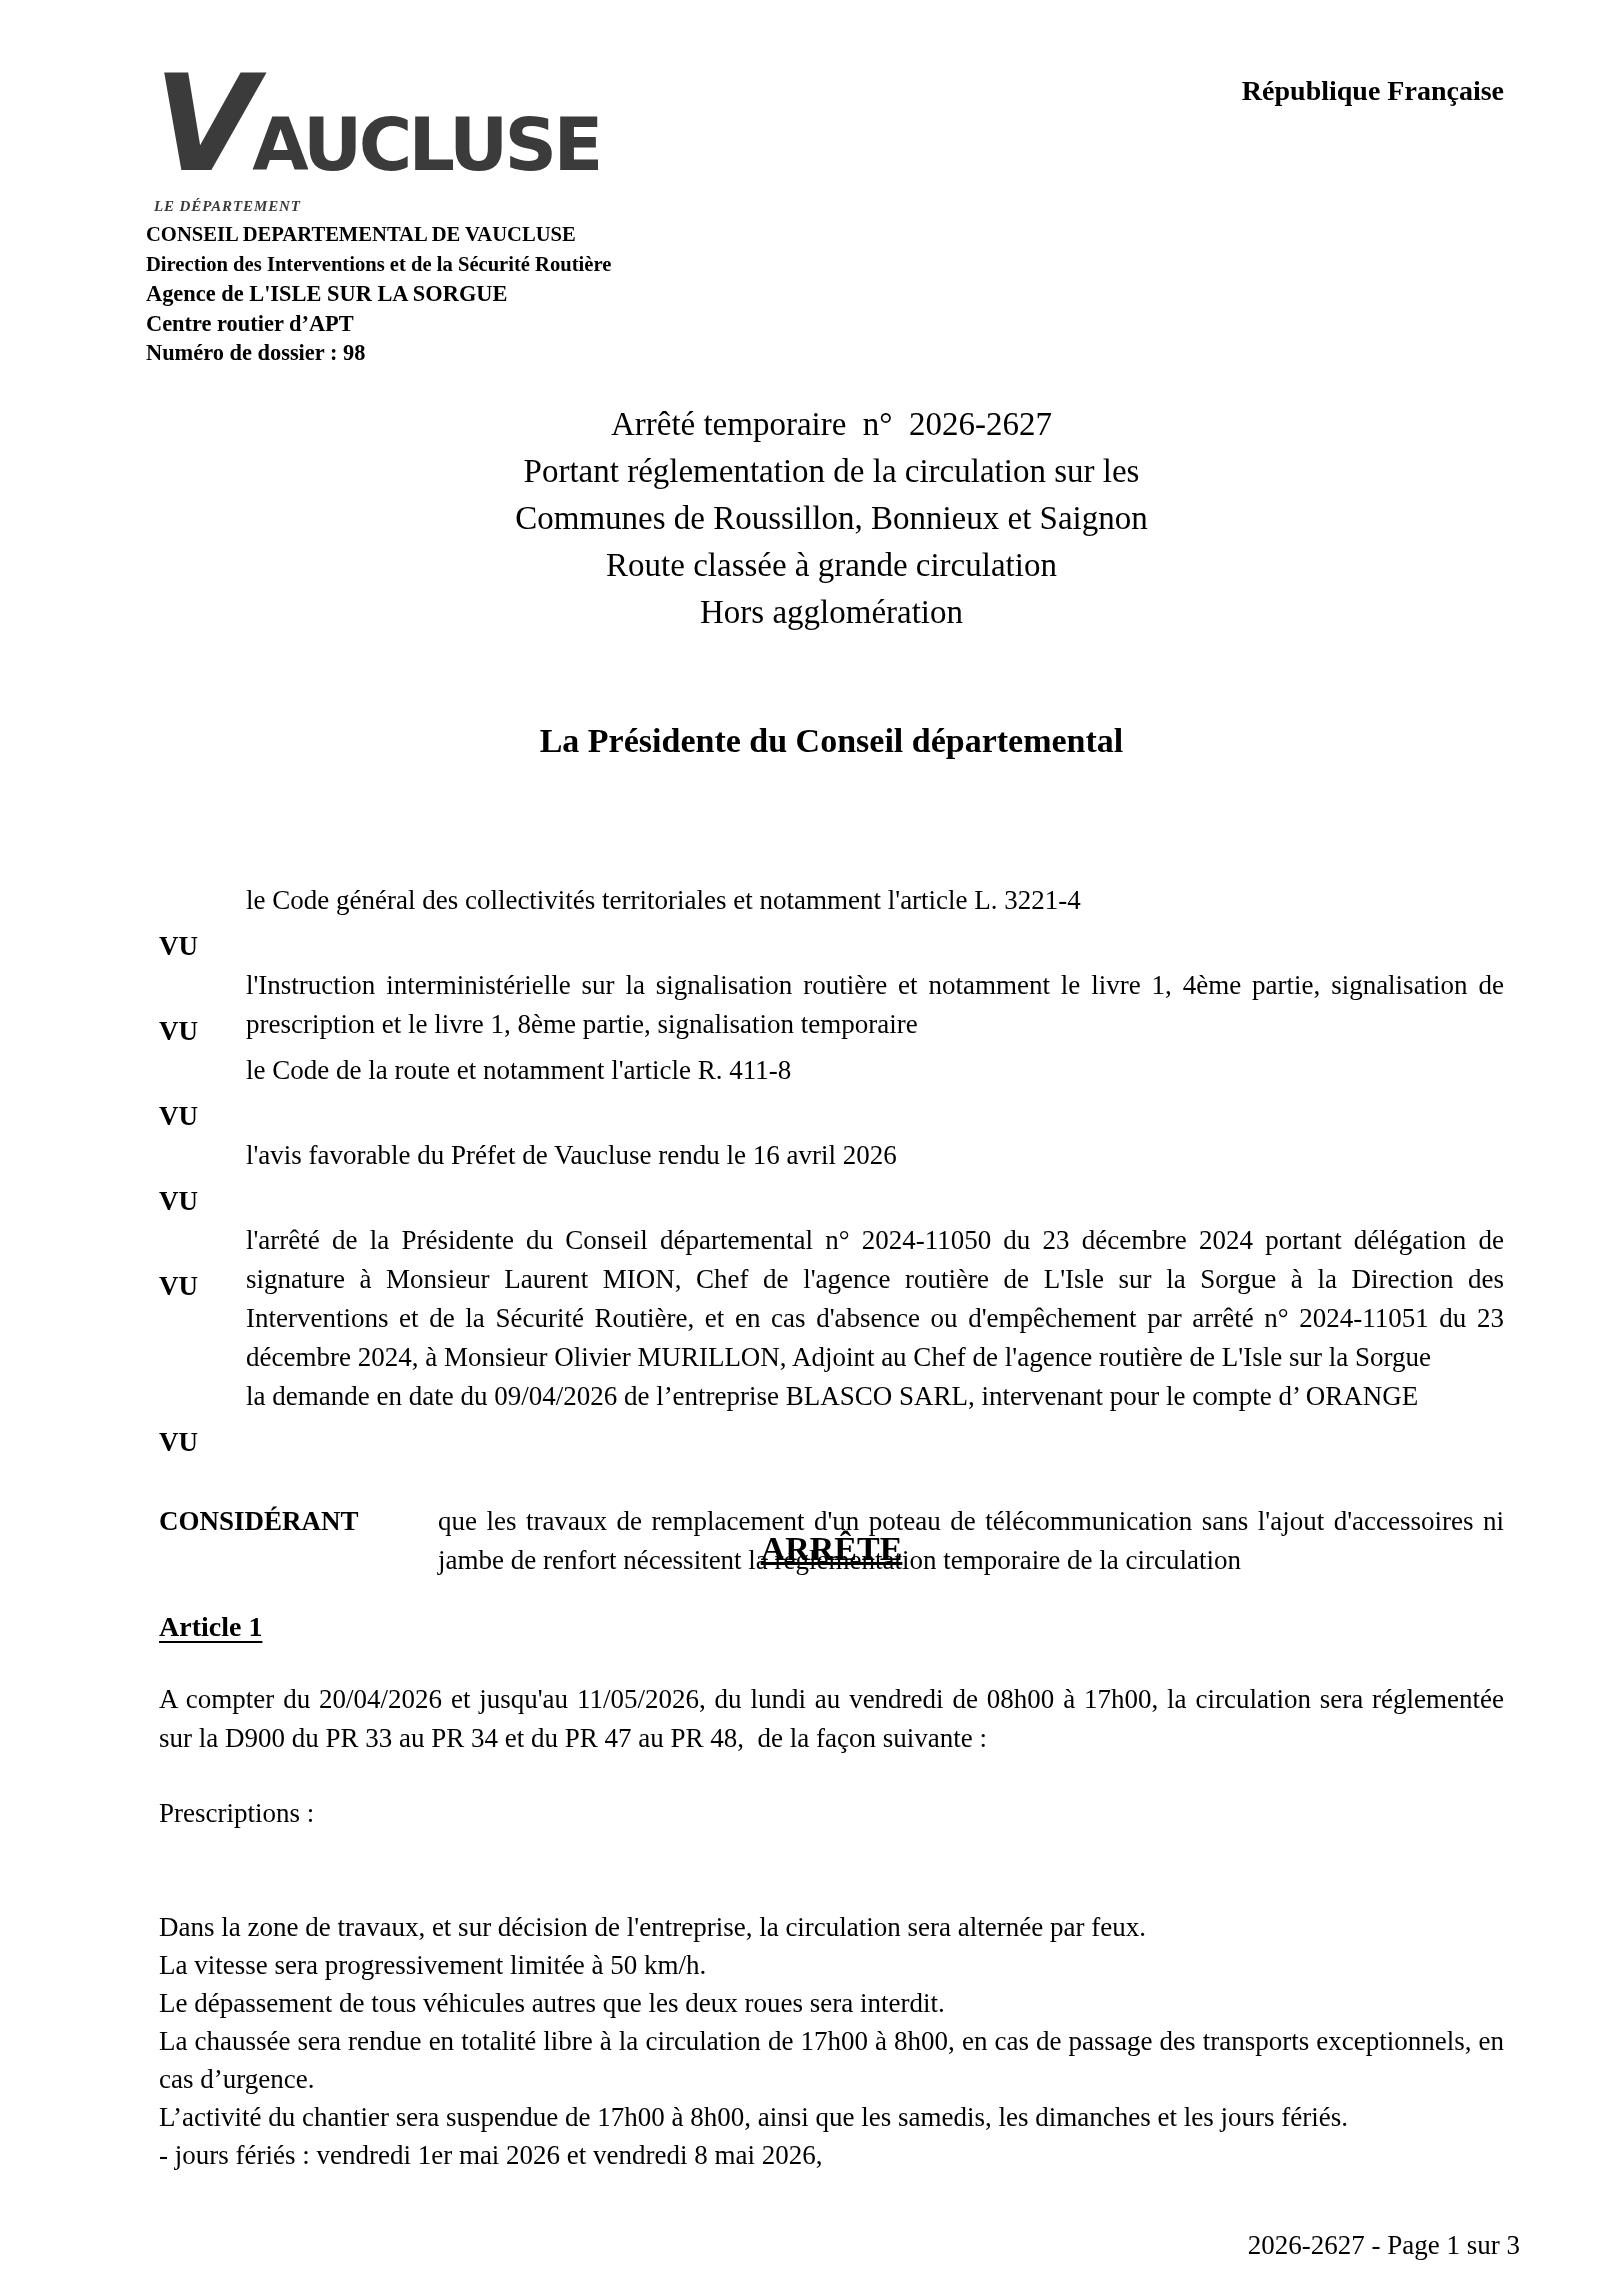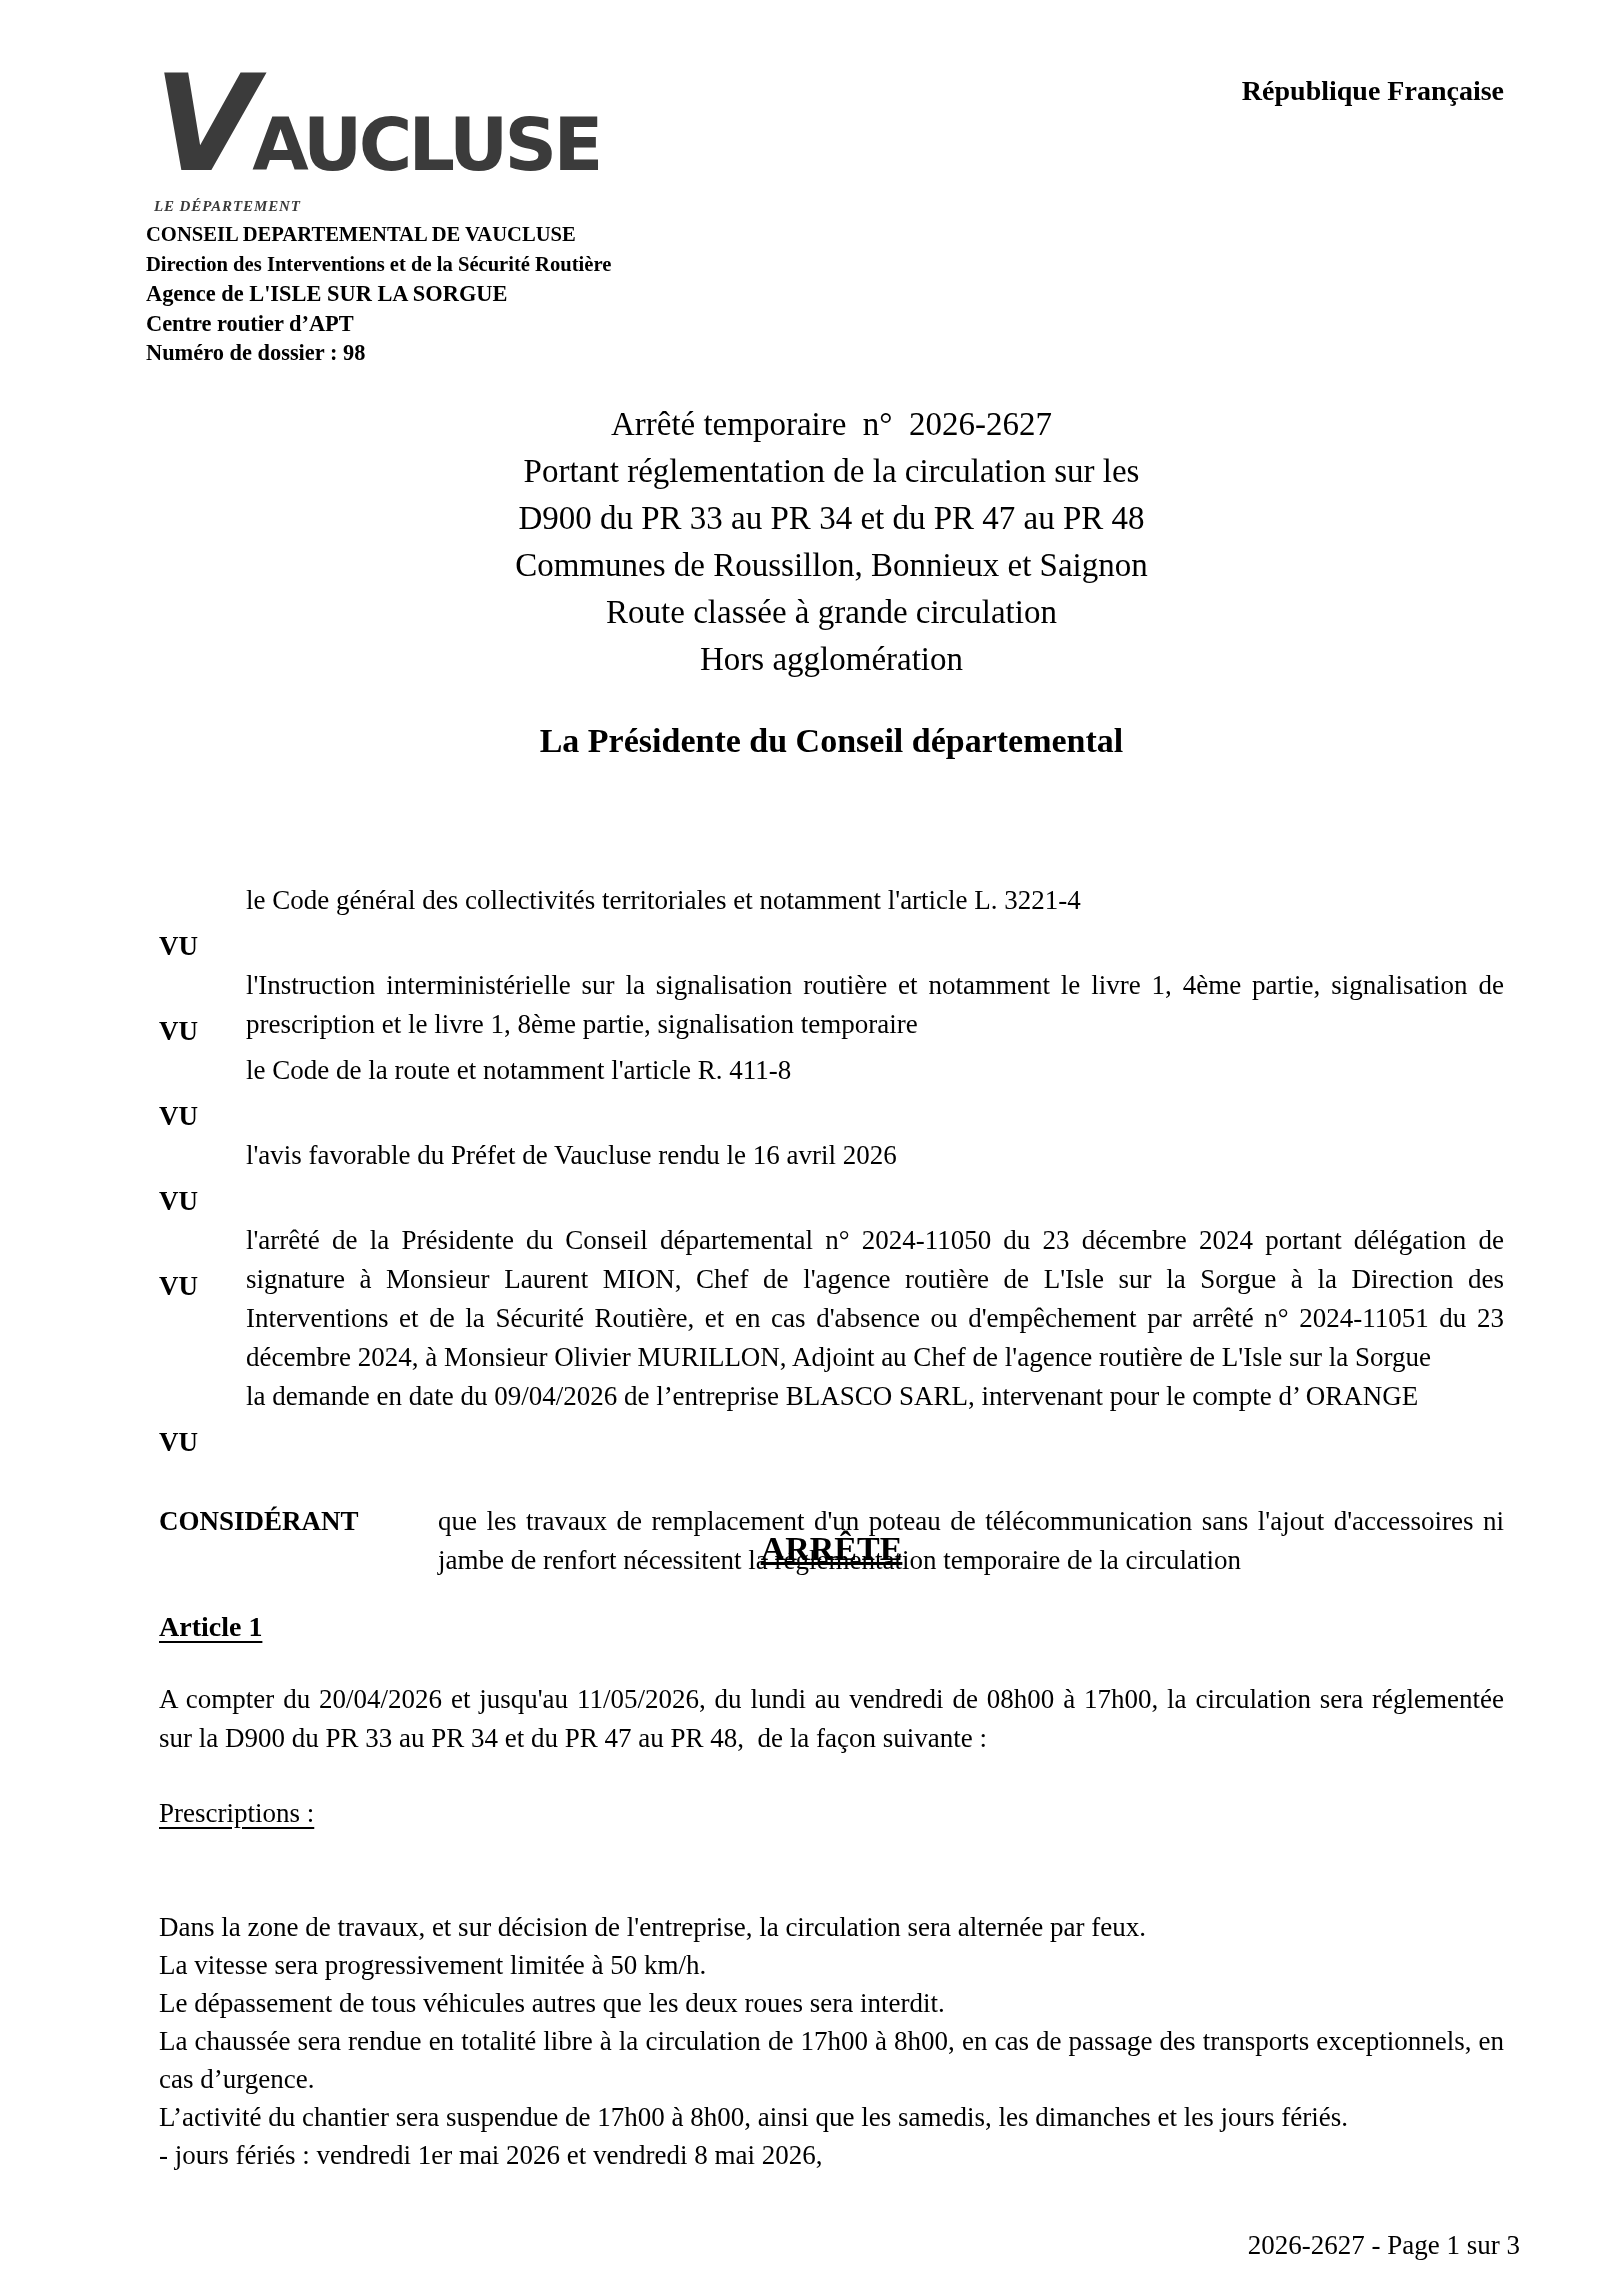--- a/index.html
+++ b/index.html
@@ -37,21 +37,21 @@
   .cons-label{flex:0 0 279px;font-weight:bold;}
   .cons-text{flex:1;text-align:justify;}
 
   .arrete{position:absolute;top:1530px;left:159px;width:1345px;
           text-align:center;font-weight:bold;font-size:34px;text-decoration:underline;}
   .article1{position:absolute;top:1611px;left:159px;font-size:28px;font-weight:bold;
             text-decoration:underline;text-decoration-thickness:1.8px;text-underline-offset:4.5px;}
   .intro{position:absolute;top:1680px;left:159px;width:1345px;
          font-size:27px;line-height:39px;text-align:justify;}
   .presc-head{position:absolute;top:1798px;left:159px;font-size:27px;
-              text-decoration:underline;text-decoration-thickness:1.8px;text-underline-offset:4.5px;text-align:center;}
+              text-decoration-thickness:1.8px;text-underline-offset:4.5px;text-align:center;}
   .presc-body{position:absolute;top:1867px;left:159px;width:1345px;
               font-size:27px;line-height:38px;margin-top:41px;}
   .presc-body p{margin:0;text-align:justify;}
 
   .footer{position:absolute;top:2230px;right:100px;font-size:27px;}
 </style>
 </head>
 <body>
 
 <div class="page">
@@ -70,21 +70,20 @@
     <div class="org-line">CONSEIL DEPARTEMENTAL DE VAUCLUSE</div>
     <div class="org-line">Direction des Interventions et de la Sécurité Routière</div>
     <div class="org-line big">Agence de L'ISLE SUR LA SORGUE</div>
     <div class="org-line big">Centre routier d’APT</div>
     <div class="org-line big">Numéro de dossier : 98</div>
   </div>
 
   <div class="title-block">
     <div class="title-line">Arrêté temporaire &nbsp;n°&nbsp; 2026-2627</div>
     <div class="title-line">Portant réglementation de la circulation sur les</div>
-    <div class="title-line">D900 du PR 33 au PR 34 et du PR 47 au PR 48</div>
     <div class="title-line">Communes de Roussillon, Bonnieux et Saignon</div>
     <div class="title-line">Route classée à grande circulation</div>
     <div class="title-line">Hors agglomération</div>
   </div>
 
   <div class="presidente">La Présidente du Conseil départemental</div>
 
   <div class="vu-section">
     <div class="vu-row">
       <div class="vu-label">VU</div>

